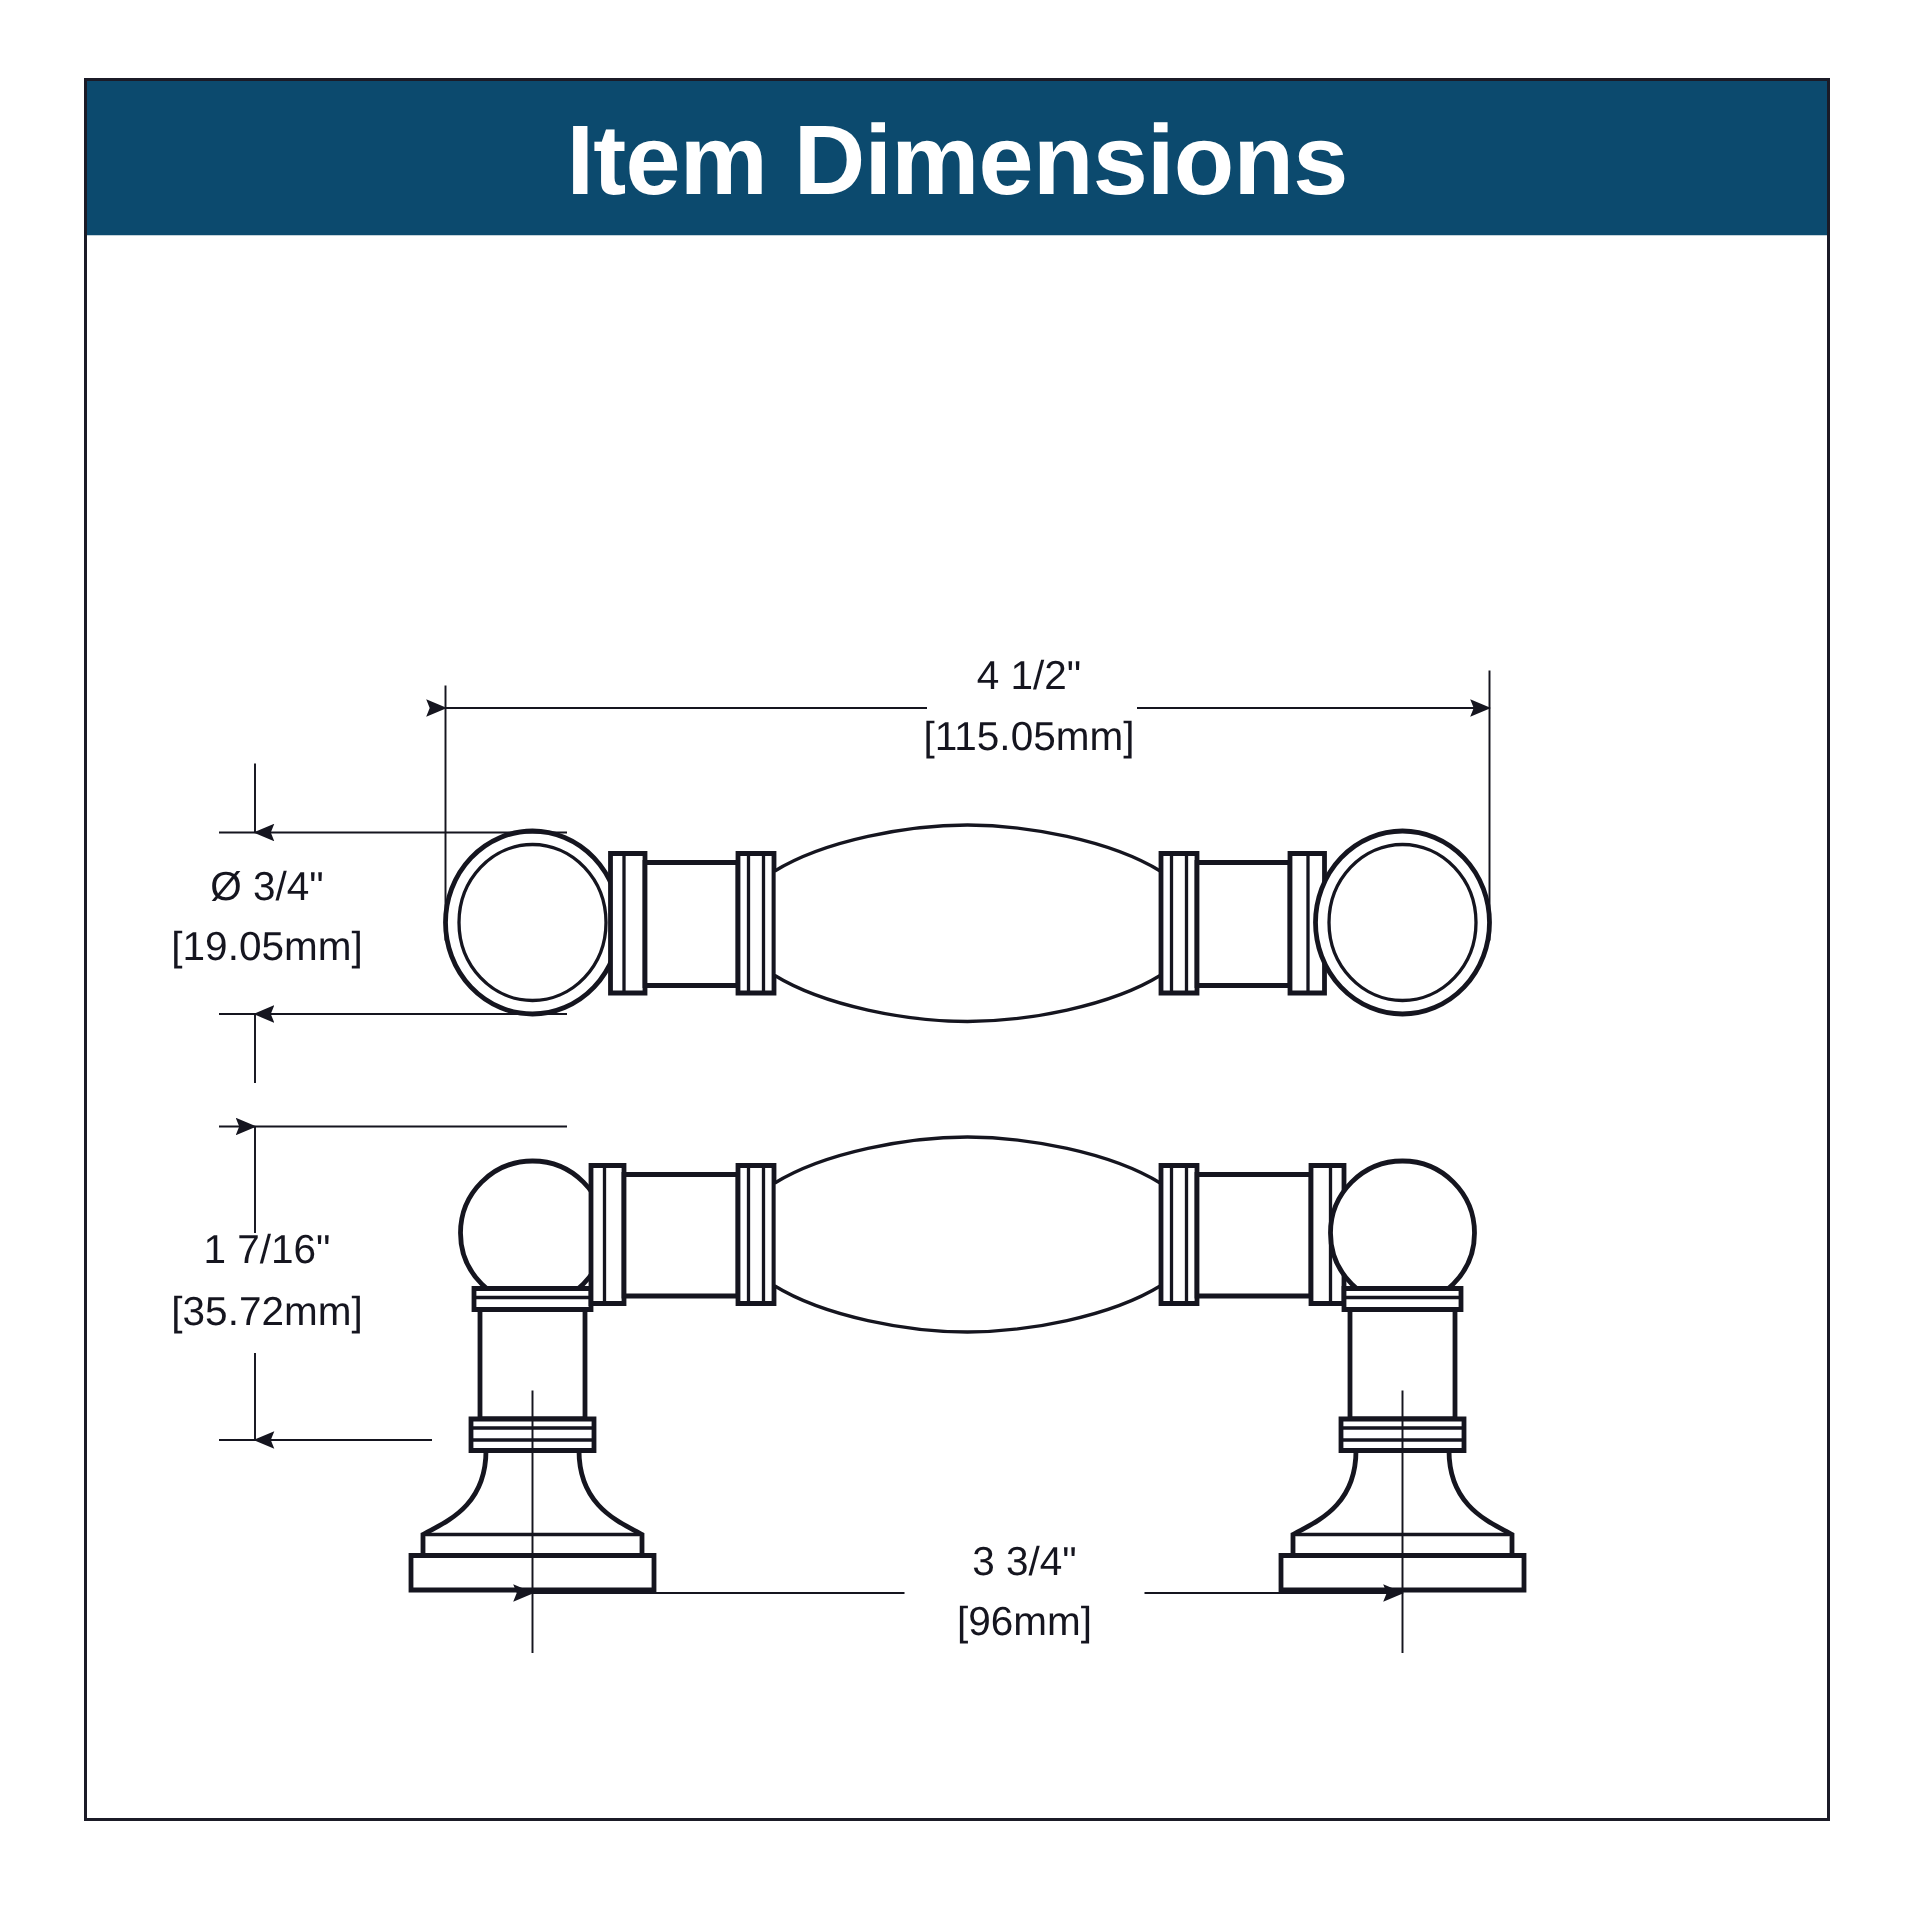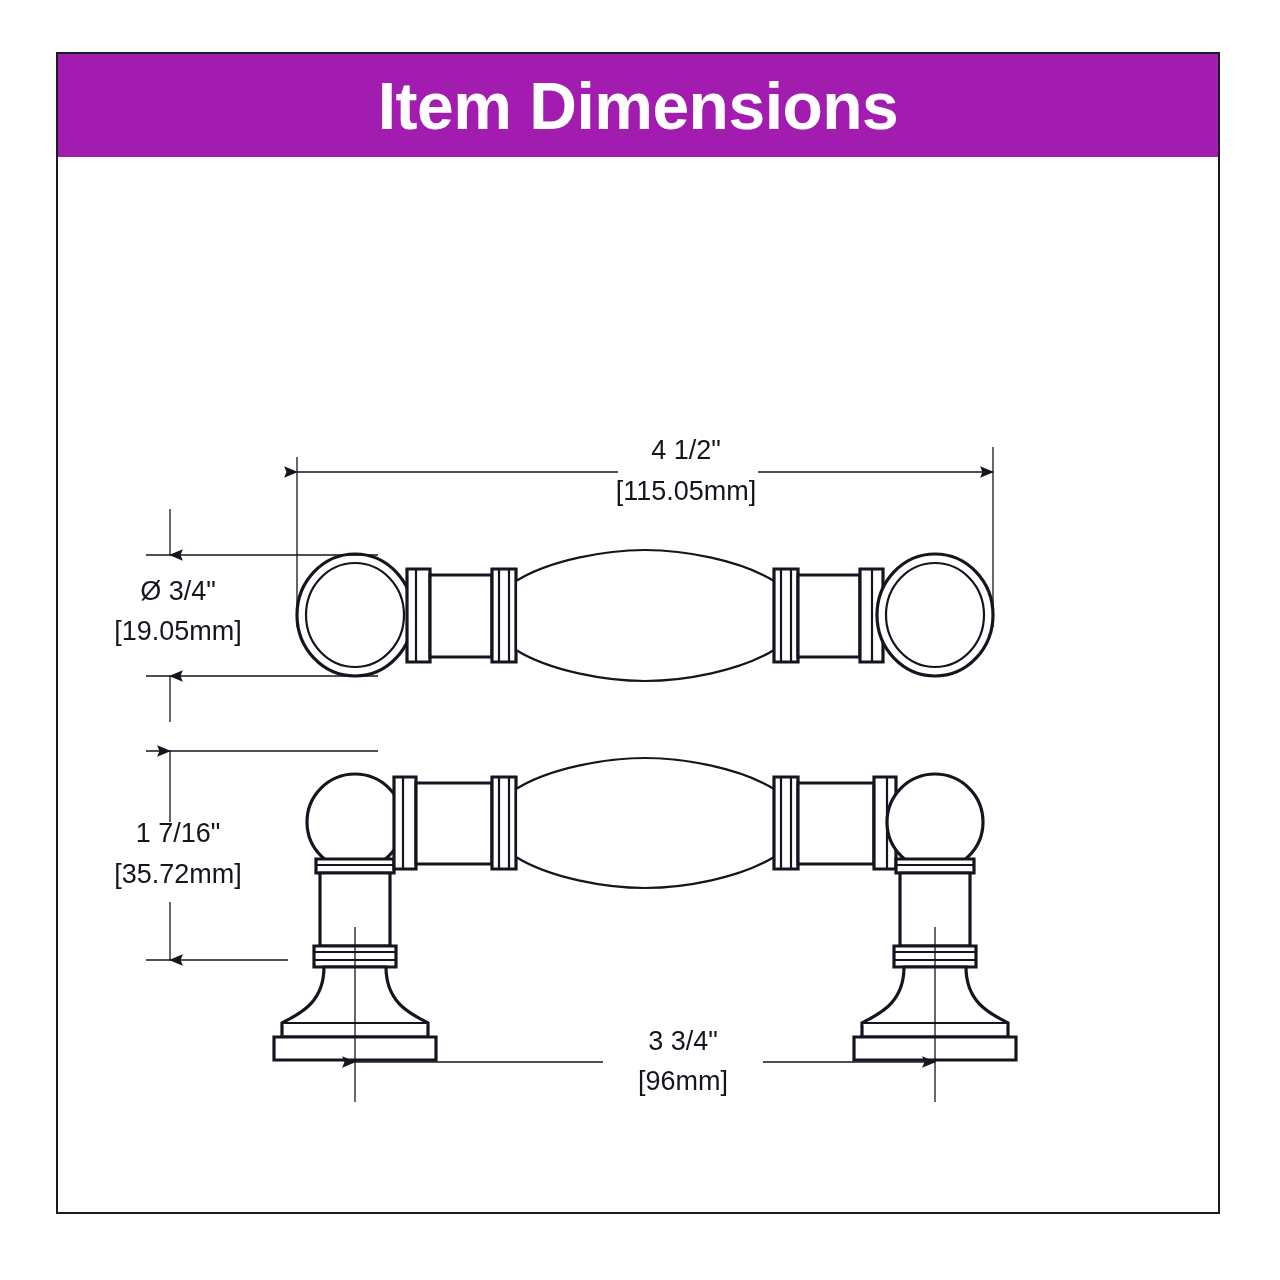--- a/index.html
+++ b/index.html
@@ -26,21 +26,21 @@
     border: 2px solid #1b1b27;
     box-sizing: border-box;
     background: #fffffd;
   }
   #header {
     position: absolute;
     left: 0;
     top: 0;
     width: 100%;
     height: 103px;
-    background: #a21caf;
+    background: #0c4a6e;
     display: flex;
     align-items: center;
     justify-content: center;
     box-sizing: border-box;
   }
   #header-title {
     color: #ffffff;
     font-family: "Liberation Sans", sans-serif;
     font-size: 66px;
     font-weight: bold;

